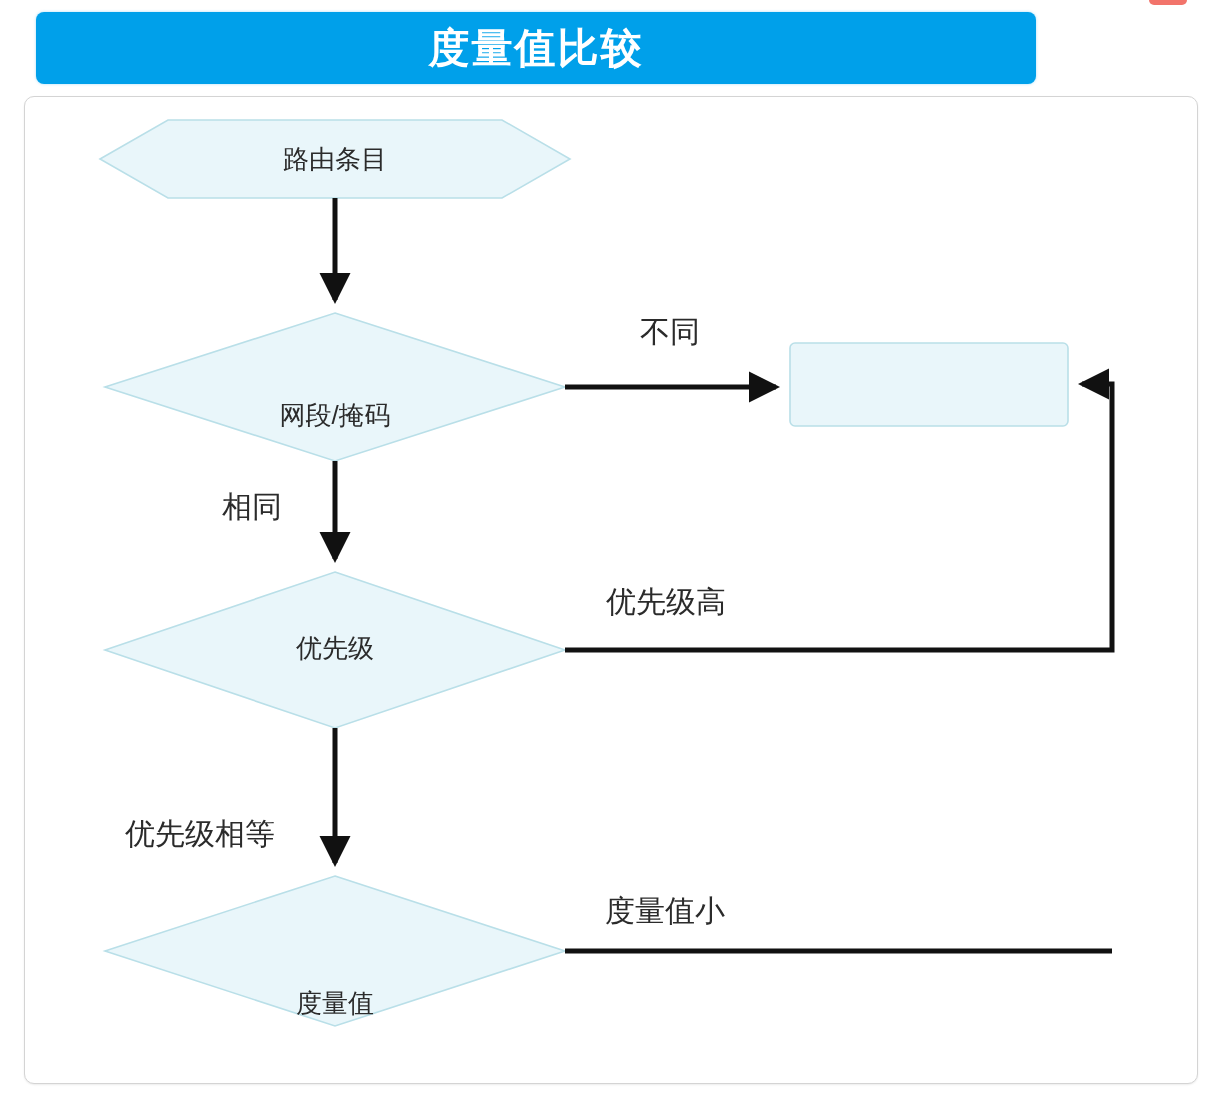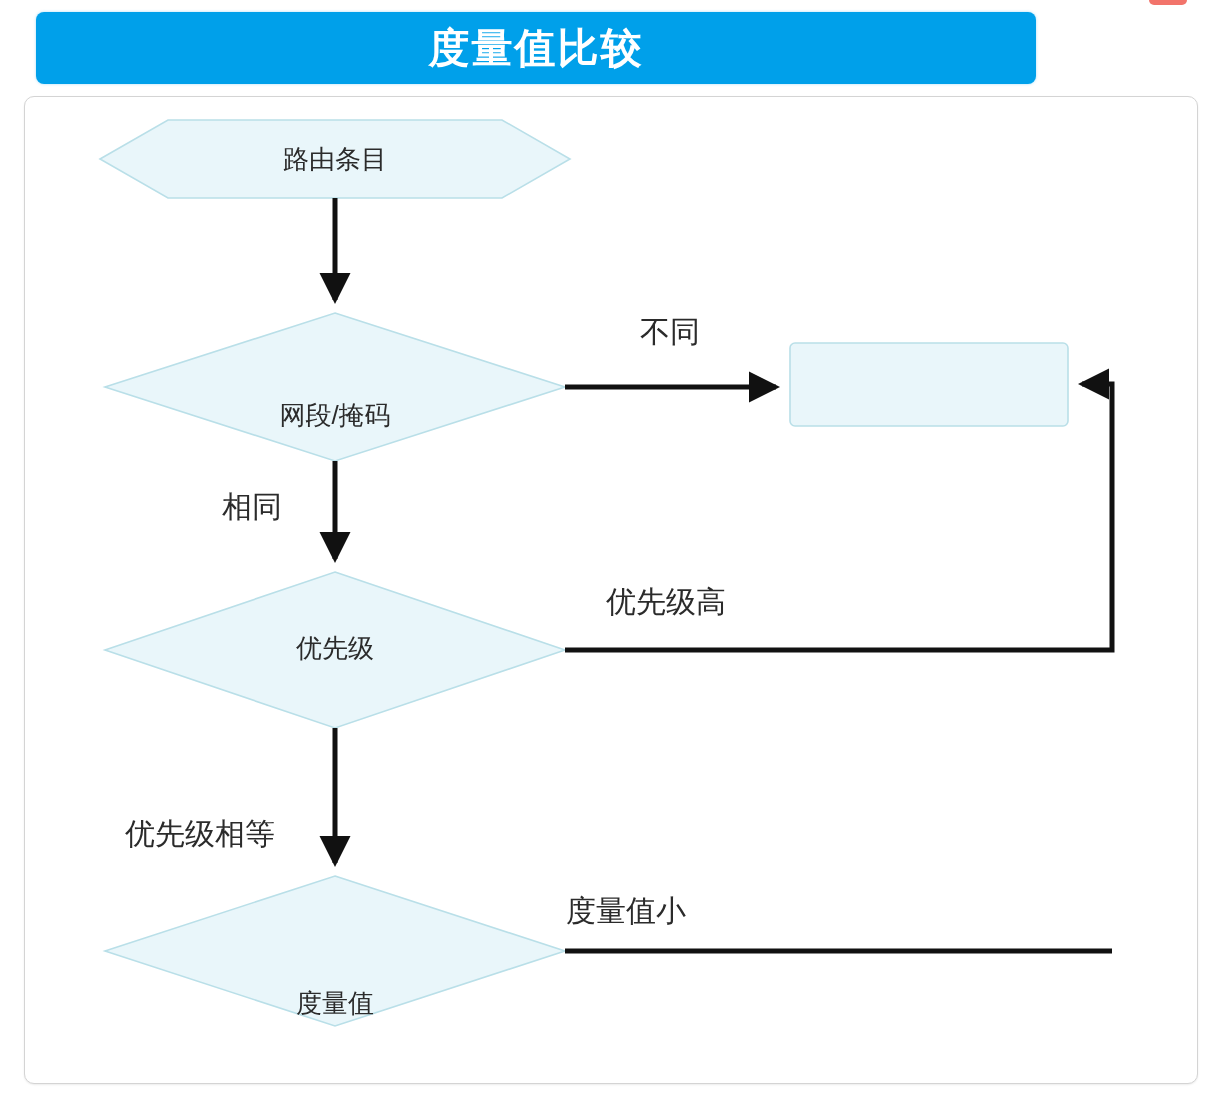--- a/index.html
+++ b/index.html
@@ -143,15 +143,15 @@
   <div class="node-label" style="left:335px; top:1003px;">度量值</div>
 
   <div class="edge-label" style="left:670px; top:332px;">不同</div>
 
   <div class="edge-label" style="left:252px; top:507px;">相同</div>
 
   <div class="edge-label" style="left:666px; top:604px;font-family:Liberation Mono, monospace;">优先级高</div>
 
   <div class="edge-label" style="left:200px; top:794px;margin-top:40px;">优先级相等</div>
 
-  <div class="edge-label" style="left:626px; top:911px;">度量值小</div>
+  <div class="edge-label" style="left:665px; top:911px;">度量值小</div>
 
 </div>
 
 </body></html>

